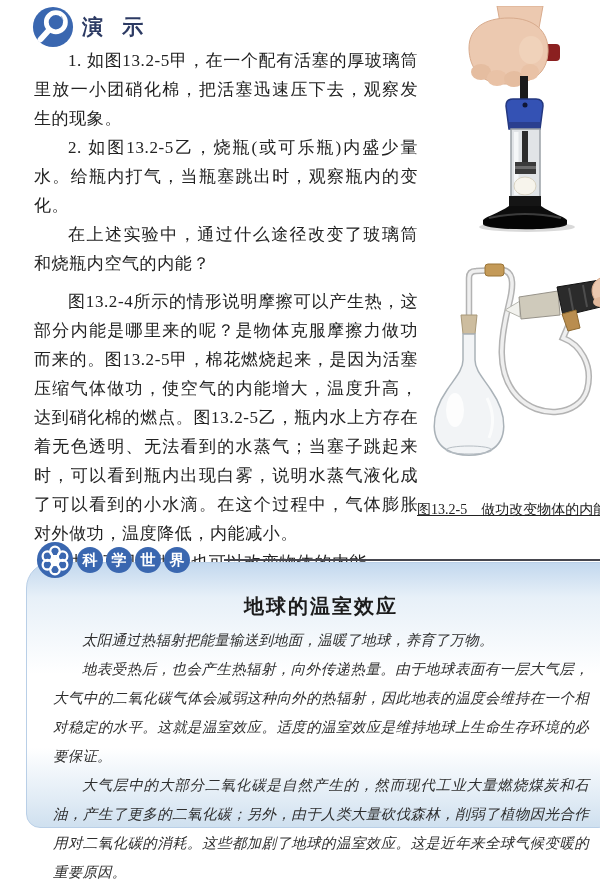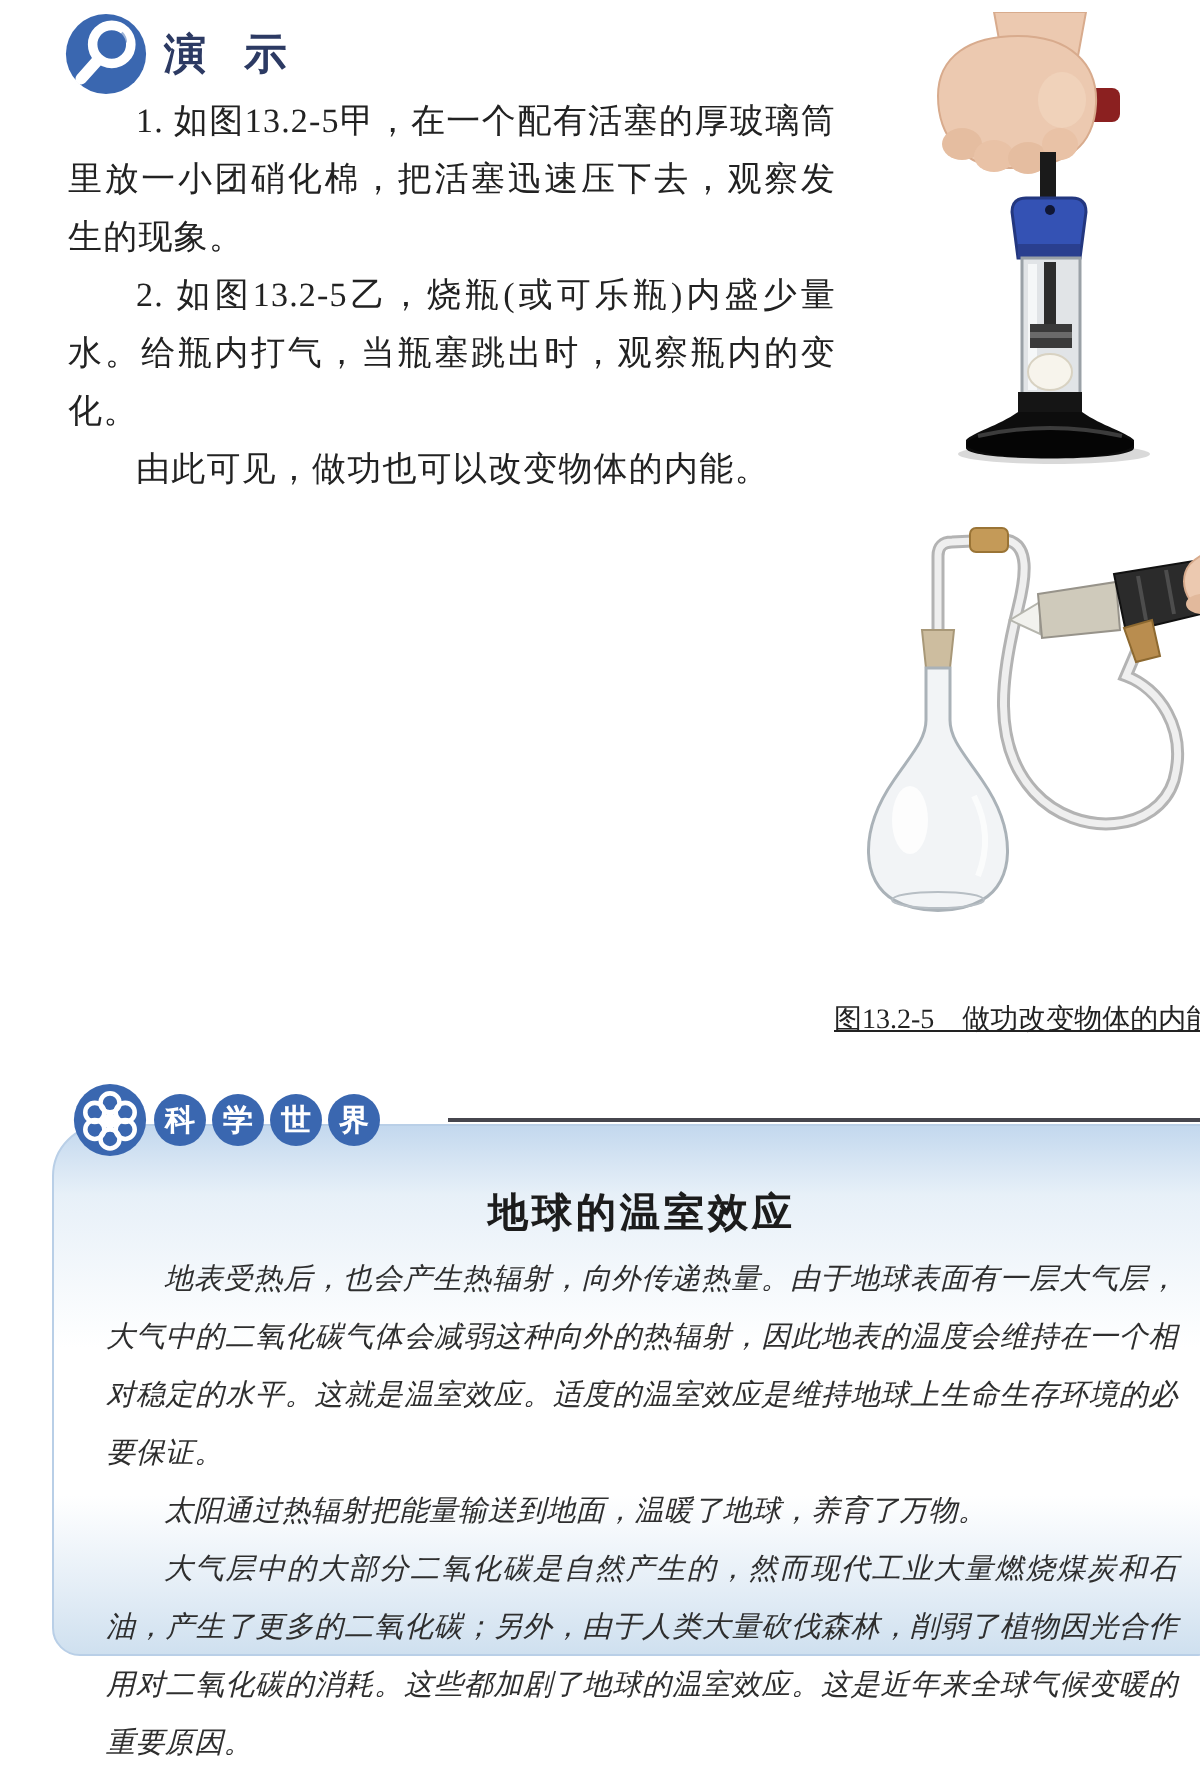--- a/index.html
+++ b/index.html
@@ -55,20 +55,22 @@
       <circle cx="25" cy="17" r="10" fill="none" stroke="#ffffff" stroke-width="5"></circle>
       <line x1="17" y1="26" x2="9" y2="35" stroke="#ffffff" stroke-width="6" stroke-linecap="round"></line>
       <path d="M 30 11 A 7 7 0 0 1 32 16" fill="none" stroke="#3a67b0" stroke-width="2" opacity="0.5"></path>
     </svg>
     <span class="demo-title">演 示</span>
   </div>
 
   <div class="text-col">
     <p>1. 如图13.2-5甲，在一个配有活塞的厚玻璃筒里放一小团硝化棉，把活塞迅速压下去，观察发生的现象。</p>
     <p>2. 如图13.2-5乙，烧瓶(或可乐瓶)内盛少量水。给瓶内打气，当瓶塞跳出时，观察瓶内的变化。</p>
+    <p>在上述实验中，通过什么途径改变了玻璃筒和烧瓶内空气的内能？</p>
+    <p class="body-start">图13.2-4所示的情形说明摩擦可以产生热，这部分内能是哪里来的呢？是物体克服摩擦力做功而来的。图13.2-5甲，棉花燃烧起来，是因为活塞压缩气体做功，使空气的内能增大，温度升高，达到硝化棉的燃点。图13.2-5乙，瓶内水上方存在着无色透明、无法看到的水蒸气；当塞子跳起来时，可以看到瓶内出现白雾，说明水蒸气液化成了可以看到的小水滴。在这个过程中，气体膨胀对外做功，温度降低，内能减小。</p>
     <p>由此可见，做功也可以改变物体的内能。</p>
   </div>
 
   <svg class="fig-a" viewBox="0 0 180 228">
 
     <ellipse cx="88" cy="221" rx="48" ry="5" fill="#d9d9d9"></ellipse>
 
     <path d="M 58 0 L 104 0 L 100 22 L 62 22 Z" fill="#ecc9b0" stroke="#d8ab8d" stroke-width="1"></path>
 
     <rect x="104" y="38" width="17" height="17" rx="4" fill="#8b2020"></rect>
@@ -147,19 +149,19 @@
       </g>
       <circle cx="20" cy="20.5" r="4" fill="#ffffff"></circle>
     </svg>
     <span class="badge-char">科</span>
     <span class="badge-char">学</span>
     <span class="badge-char">世</span>
     <span class="badge-char">界</span>
   </div>
   <div class="sci-box">
     <div class="sci-title">地球的温室效应</div>
+    <p>太阳通过热辐射把能量输送到地面，温暖了地球，养育了万物。</p>
     <p>地表受热后，也会产生热辐射，向外传递热量。由于地球表面有一层大气层，大气中的二氧化碳气体会减弱这种向外的热辐射，因此地表的温度会维持在一个相对稳定的水平。这就是温室效应。适度的温室效应是维持地球上生命生存环境的必要保证。</p>
-    <p>太阳通过热辐射把能量输送到地面，温暖了地球，养育了万物。</p>
     <p>大气层中的大部分二氧化碳是自然产生的，然而现代工业大量燃烧煤炭和石油，产生了更多的二氧化碳；另外，由于人类大量砍伐森林，削弱了植物因光合作用对二氧化碳的消耗。这些都加剧了地球的温室效应。这是近年来全球气候变暖的重要原因。</p>
   </div>
 
 
 </div>
 
 </body></html>

